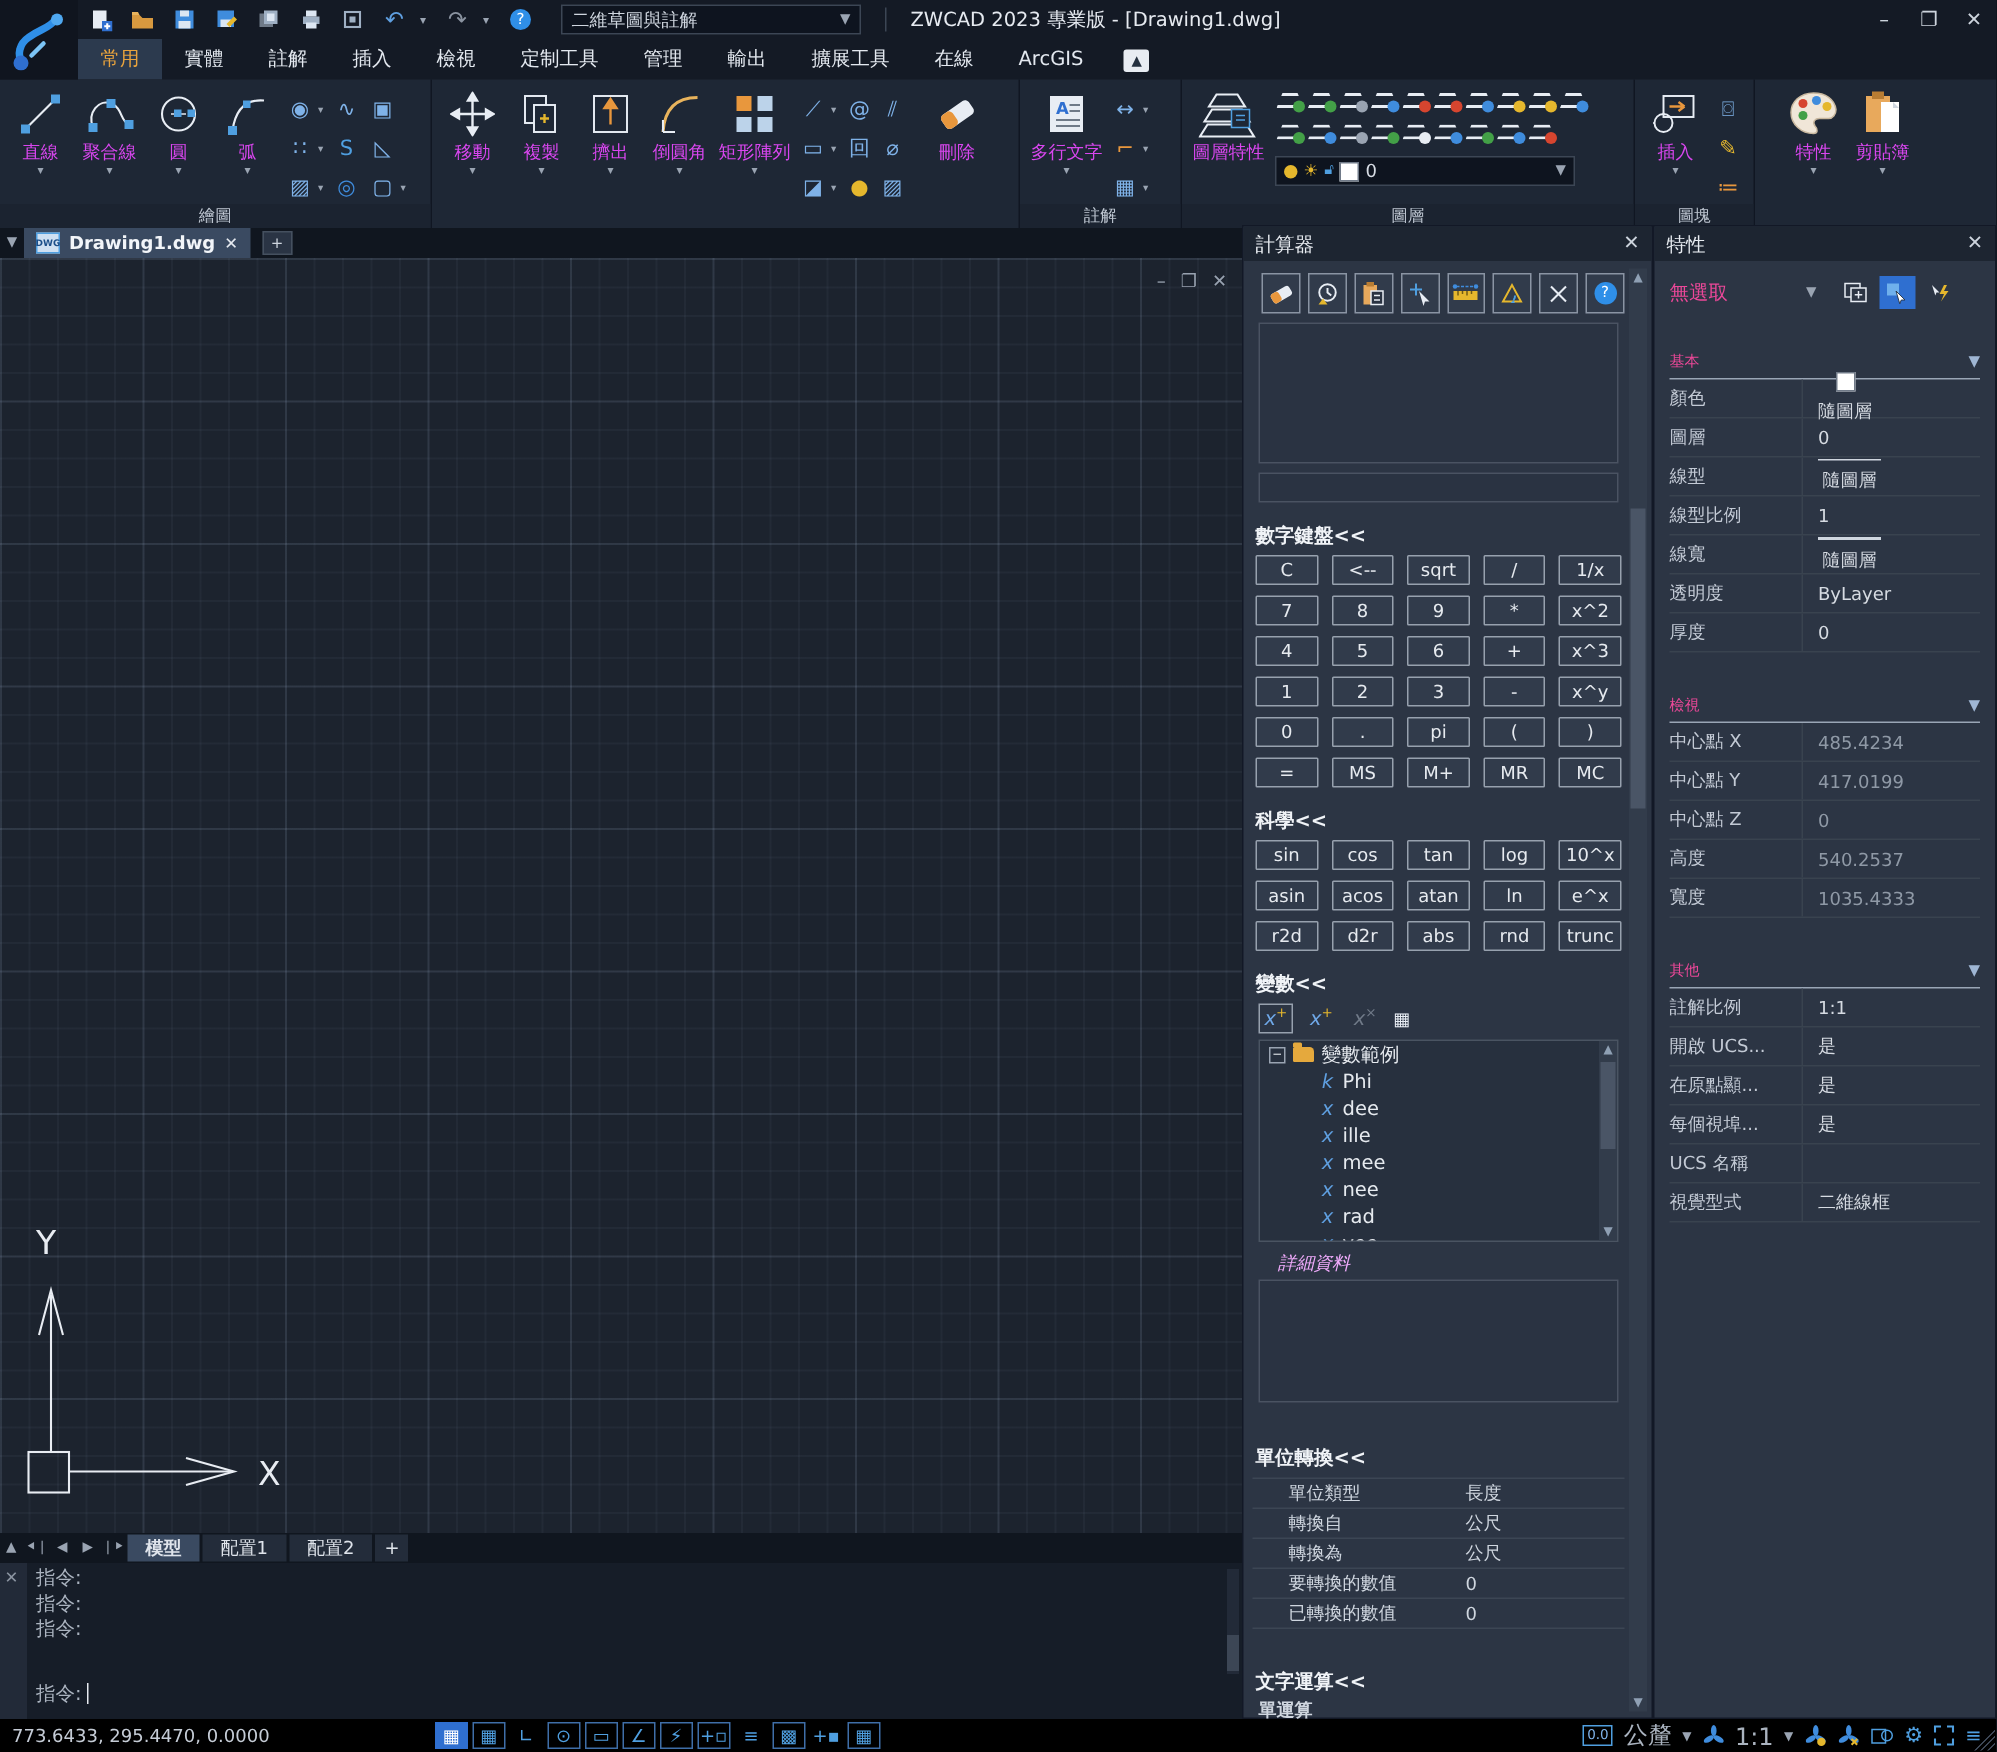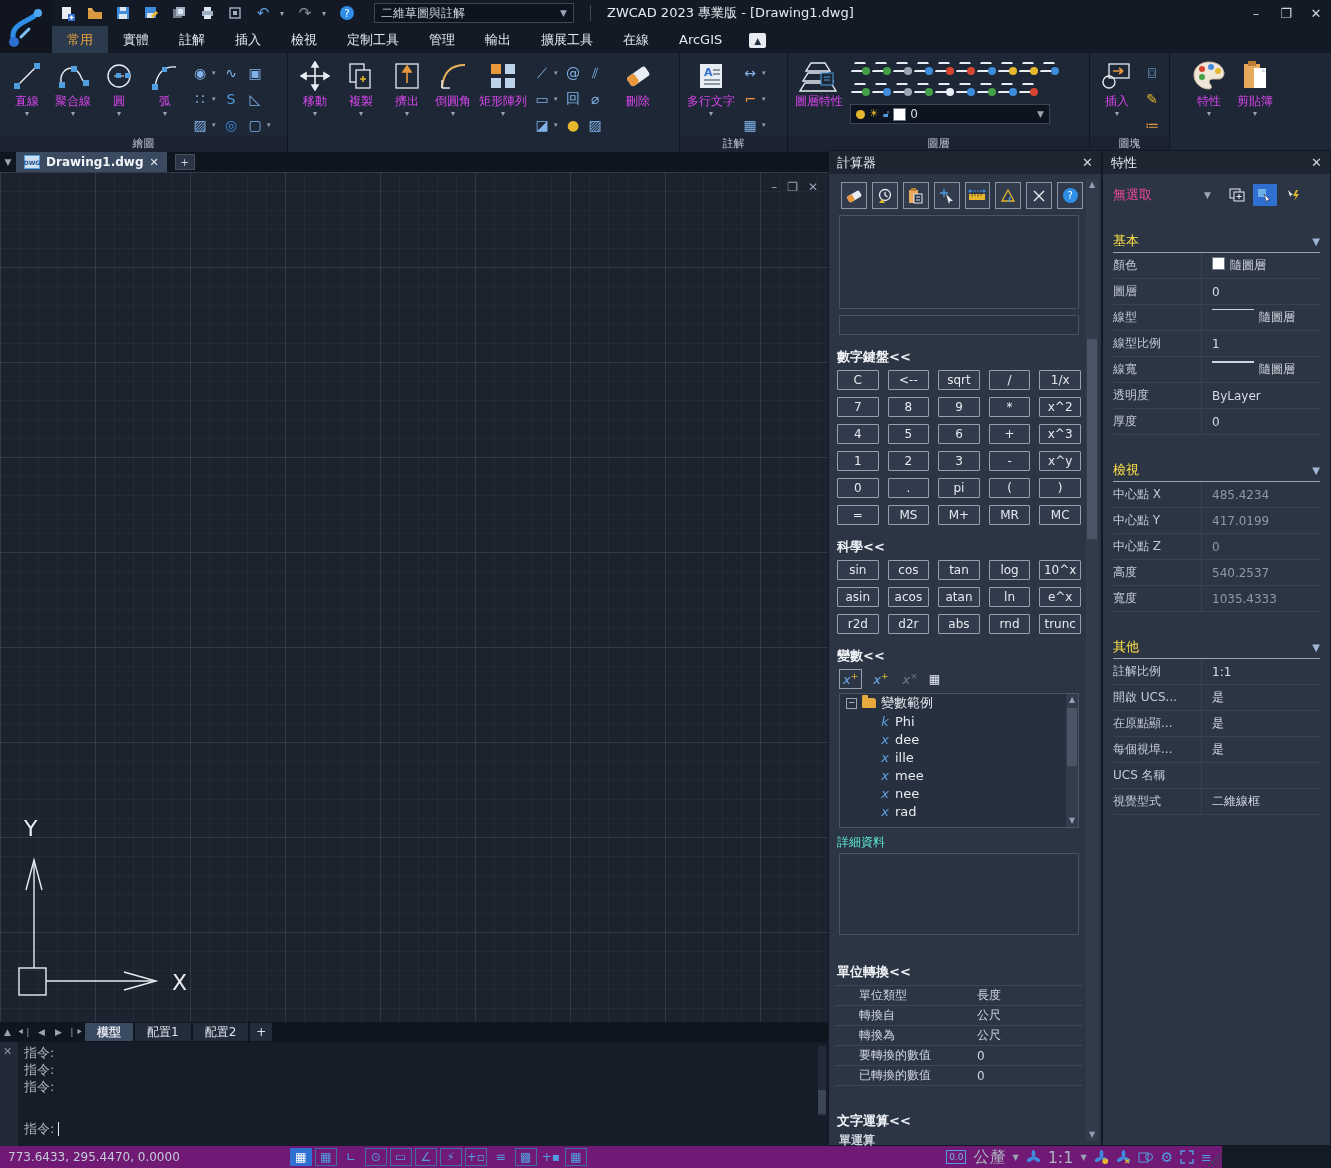--- a/index.html
+++ b/index.html
@@ -78,21 +78,21 @@
   .cmd{position:absolute;left:0;top:1042px;width:828px;height:104px;background:#161d28;}
   .cmd-gutter{position:absolute;left:0;top:0;width:18px;height:104px;background:#222a38;}
   .cmd-x{position:absolute;left:3px;top:3px;color:#8b94a1;font-size:11px;}
   .cmd-lines{position:absolute;left:24px;top:2px;color:#aab3bf;line-height:17px;font-size:13px;}
   .cmd-prompt{position:absolute;left:24px;top:78px;color:#aab3bf;font-size:13px;display:flex;align-items:center;}
   .caret-bar{display:inline-block;width:1px;height:14px;background:#e6eaf0;margin-left:4px;}
   .cmd-scroll{position:absolute;right:2px;top:4px;width:8px;height:70px;background:#222a38;}
   .cmd-scroll .thumb{position:absolute;left:0;top:44px;width:8px;height:24px;background:#3c4655;}
 
   
-  .statusbar{position:absolute;left:0;top:1146px;width:1222px;height:22px;background:#701a75;display:flex;align-items:center;}
+  .statusbar{position:absolute;left:0;top:1146px;width:1331px;height:22px;background:#000000;display:flex;align-items:center;}
   .coords{margin-left:8px;color:#c5ccd6;font-size:12px;white-space:nowrap;}
   .st-group{display:flex;align-items:center;gap:3px;margin-left:110px;}
   .st-ico{min-width:22px;height:18px;display:flex;align-items:center;justify-content:center;color:#4f9fe0;font-size:12px;box-sizing:border-box;}
   .st-ico.boxed{border:1px solid #3f6ea8;}
   .st-ico.on{background:#2f6fd0;color:#fff;}
   .st-right{margin-left:auto;display:flex;align-items:center;gap:7px;margin-right:10px;}
   .unit-box{border:1px solid #4f9fe0;color:#7fb2e8;font-size:9px;padding:0 2px;height:12px;line-height:12px;}
   .st-txt{color:#aab3bf;font-size:16px;}
   .st-caret{color:#9aa4b2;font-size:8px;}
   .grip{position:absolute;right:1px;bottom:1px;width:14px;height:14px;background:
@@ -122,21 +122,21 @@
   .tree{position:relative;height:133px;border:1px solid #4a5462;background:#27303e;margin:0 4px;overflow:hidden;}
   .tree-row{display:flex;align-items:center;height:18px;gap:5px;padding-left:6px;color:#e6eaef;font-size:13px;}
   .tree-row.child{padding-left:40px;}
   .minusbox{width:9px;height:9px;border:1px solid #9aa4b2;color:#e6eaef;font-size:8px;line-height:7px;text-align:center;}
   .folder{width:14px;height:10px;background:#e5a93d;border-radius:1px 3px 1px 1px;position:relative;}
   .folder:before{content:"";position:absolute;left:0;top:-3px;width:6px;height:3px;background:#e5a93d;border-radius:1px 1px 0 0;}
   .vtype{color:#5f9fe0;font-style:italic;font-size:13px;width:10px;text-align:center;}
   .tree-scroll{position:absolute;right:0;top:0;width:12px;bottom:0;background:#323c4b;}
   .tree-scroll .arr{position:absolute;left:0;width:12px;height:12px;color:#8fa0b4;font-size:8px;text-align:center;line-height:12px;}
   .tree-scroll .thumb{position:absolute;left:1px;top:14px;width:10px;height:58px;background:#4a5566;}
-  .detail-lbl{color:#5eead4;font-size:12px;margin:6px 0 2px 2px;}
+  .detail-lbl{color:#f0abfc;font-size:12px;margin:6px 0 2px 17px;font-style:italic;}
   .detail-box{height:80px;border:1px solid #4a5362;background:#2a3342;margin:0 4px;}
   .unit-table{margin:2px 0 0 0;}
   .unit-row{display:flex;height:19px;align-items:center;border-bottom:1px solid #3c4654;}
   .unit-row:first-child{border-top:1px solid #3c4654;}
   .ulabel{flex:0 0 118px;padding-left:24px;color:#cfd6df;}
   .uval{color:#cfd6df;}
   .single-op{color:#cfd6df;margin:2px 0 4px 4px;font-weight:bold;}
   .oprow{display:flex;gap:10px;margin:0 2px;}
   .opbtn{flex:1;height:18px;border:1px solid #97a1ae;background:#313b4b;color:#e6eaef;display:flex;align-items:center;justify-content:center;}
   .calc-scroll{position:absolute;right:3px;top:28px;bottom:4px;width:12px;background:#323c4b;}
@@ -145,25 +145,25 @@
 
   
   .props{left:1102px;width:229px;background:#2c3544;}
   .props-body{padding:0 10px;}
   .sel-row{display:flex;align-items:center;margin-top:10px;gap:4px;}
   .sel-val{color:#ec4899;font-size:13px;}
   .sel-caret{color:#9aa4b2;font-size:9px;margin:0 10px 0 48px;}
   .sel-btn{width:24px;height:22px;display:flex;align-items:center;justify-content:center;}
   .sel-btn.hl{background:#2f6fd0;}
   .psec{margin-top:24px;border-bottom:1px solid #9aa6b6;display:flex;justify-content:space-between;align-items:center;height:22px;}
-  .psec .t{color:#fde047;font-size:13px;}
+  .psec .t{color:#ec4899;font-size:10px;}
   .psec .c{color:#9fb6d4;font-size:10px;}
   .prow{display:flex;align-items:center;height:25px;border-bottom:1px solid #39434f;}
   .plab{flex:0 0 88px;color:#c3cad5;border-right:1px solid #39434f;height:100%;display:flex;align-items:center;}
-  .pval{padding-left:10px;color:#d6dbe2;display:flex;align-items:flex-start;gap:5px;}
+  .pval{padding-left:10px;color:#d6dbe2;display:flex;align-items:center;gap:5px;flex-direction:column;}
   .pval.dim{color:#8f99a6;}
   .dash{display:inline-block;width:42px;height:1px;background:#cfd6df;}
   .dash.w{height:2px;}
 </style>
 </head>
 <body>
 
 <div id="app">
 
   <div class="titlebar">

